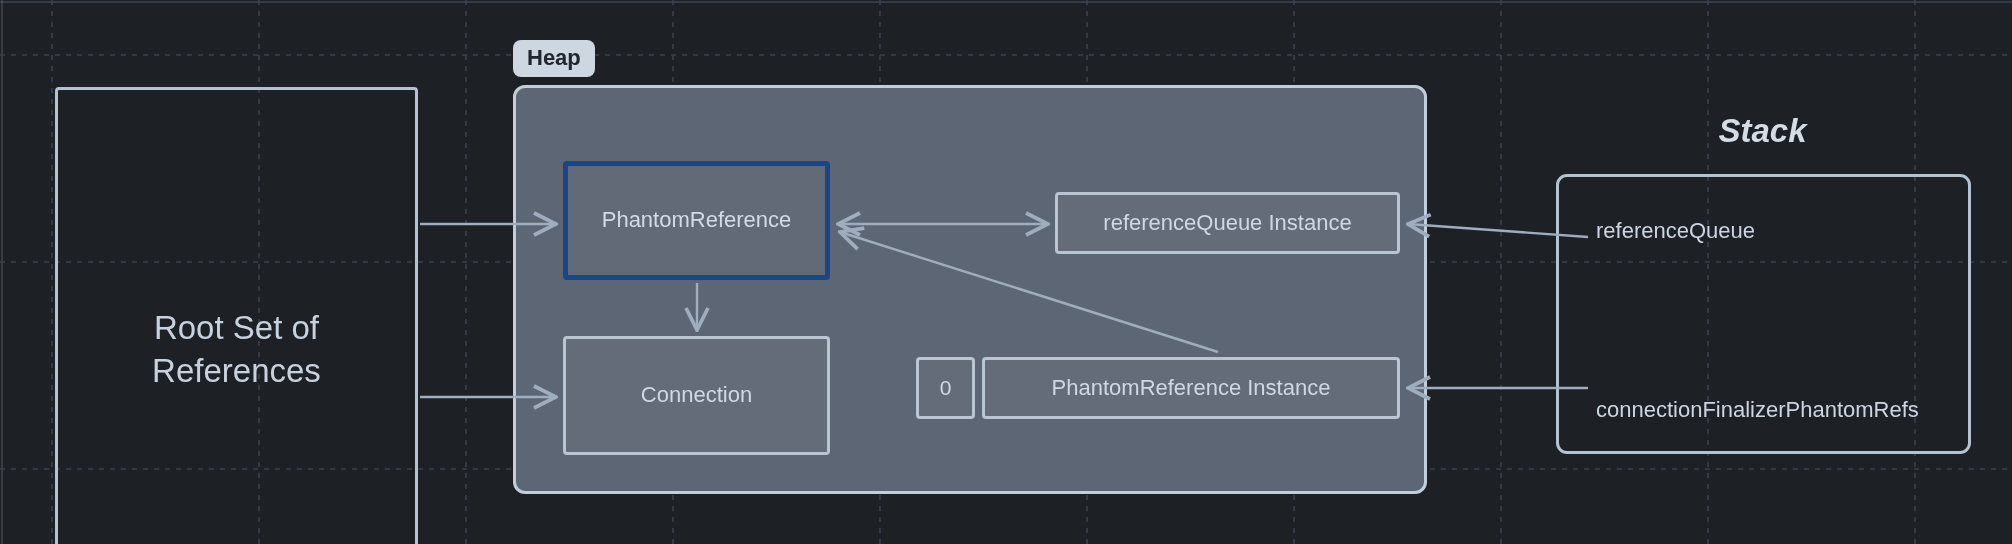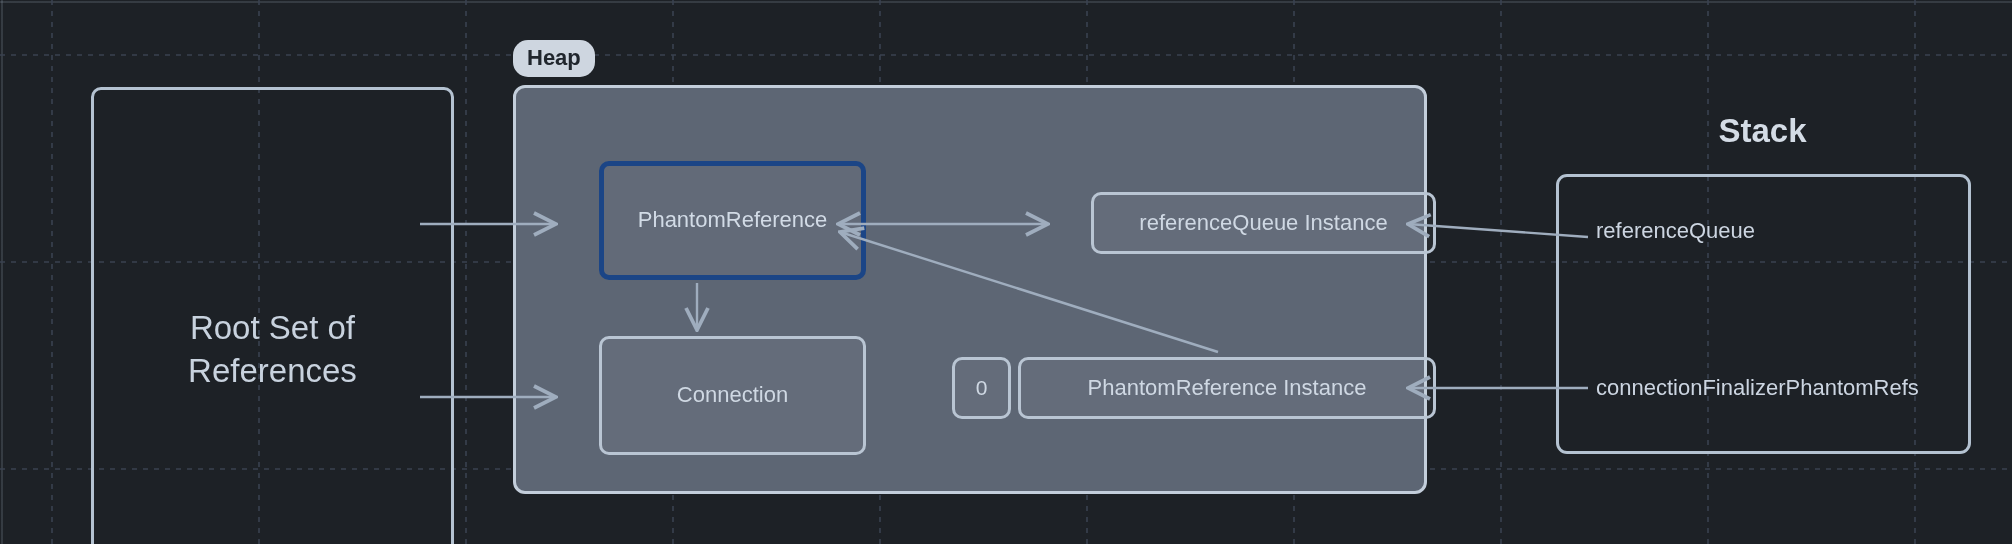--- a/index.html
+++ b/index.html
@@ -35,28 +35,27 @@
     position: absolute;
     inset: 0;
     pointer-events: none;
   }
 
   
   .node {
     position: absolute;
     box-sizing: border-box;
     border: 3px solid #b4c2d1;
-    border-radius: 10px;
+    border-radius: 4px;
     display: flex;
     align-items: center;
     justify-content: center;
     text-align: center;
     color: #c6d0dc;
     line-height: 1.28;
-    margin-left: 36px;
   }
 
   
   #root-set {
     left: 55px;
     top: 87px;
     width: 363px;
     height: 525px;
     background: transparent;
     font-size: 33px;
@@ -77,21 +76,21 @@
     border-radius: 12px;
   }
   #heap-label {
     position: absolute;
     left: 513px;
     top: 40px;
     background: #ced6e0;
     color: #20262d;
     font-size: 22px;
     font-weight: bold;
-    border-radius: 15px;
+    border-radius: 8px;
     padding: 7px 14px 8px 14px;
     line-height: 1;
   }
 
   .heap-node {
     border-color: #b9c5d3;
     background: rgba(255,255,255,0.045);
     color: #cfd8e3;
     font-size: 22px;
   }
@@ -140,41 +139,42 @@
   
   #stack-title {
     position: absolute;
     left: 1555px;
     top: 112px;
     width: 415px;
     text-align: center;
     color: #d4dce6;
     font-size: 33px;
     font-weight: bold;
+    font-style: italic;
   }
   #stack-box {
     position: absolute;
     left: 1556px;
     top: 174px;
     width: 415px;
     height: 280px;
     box-sizing: border-box;
     border: 3px solid #b4c2d1;
     border-radius: 11px;
     background: transparent;
   }
   .stack-item {
     position: absolute;
     left: 1596px;
     color: #ccd5e1;
     font-size: 22px;
     white-space: nowrap;
   }
   #stack-item-0 { top: 218px; }
-  #stack-item-1 { top: 375px; }
+  #stack-item-1 { top: 397px; }
 
   svg#edges {
     position: absolute;
     left: 0;
     top: 0;
     width: 2012px;
     height: 544px;
     pointer-events: none;
     overflow: visible;
   }

